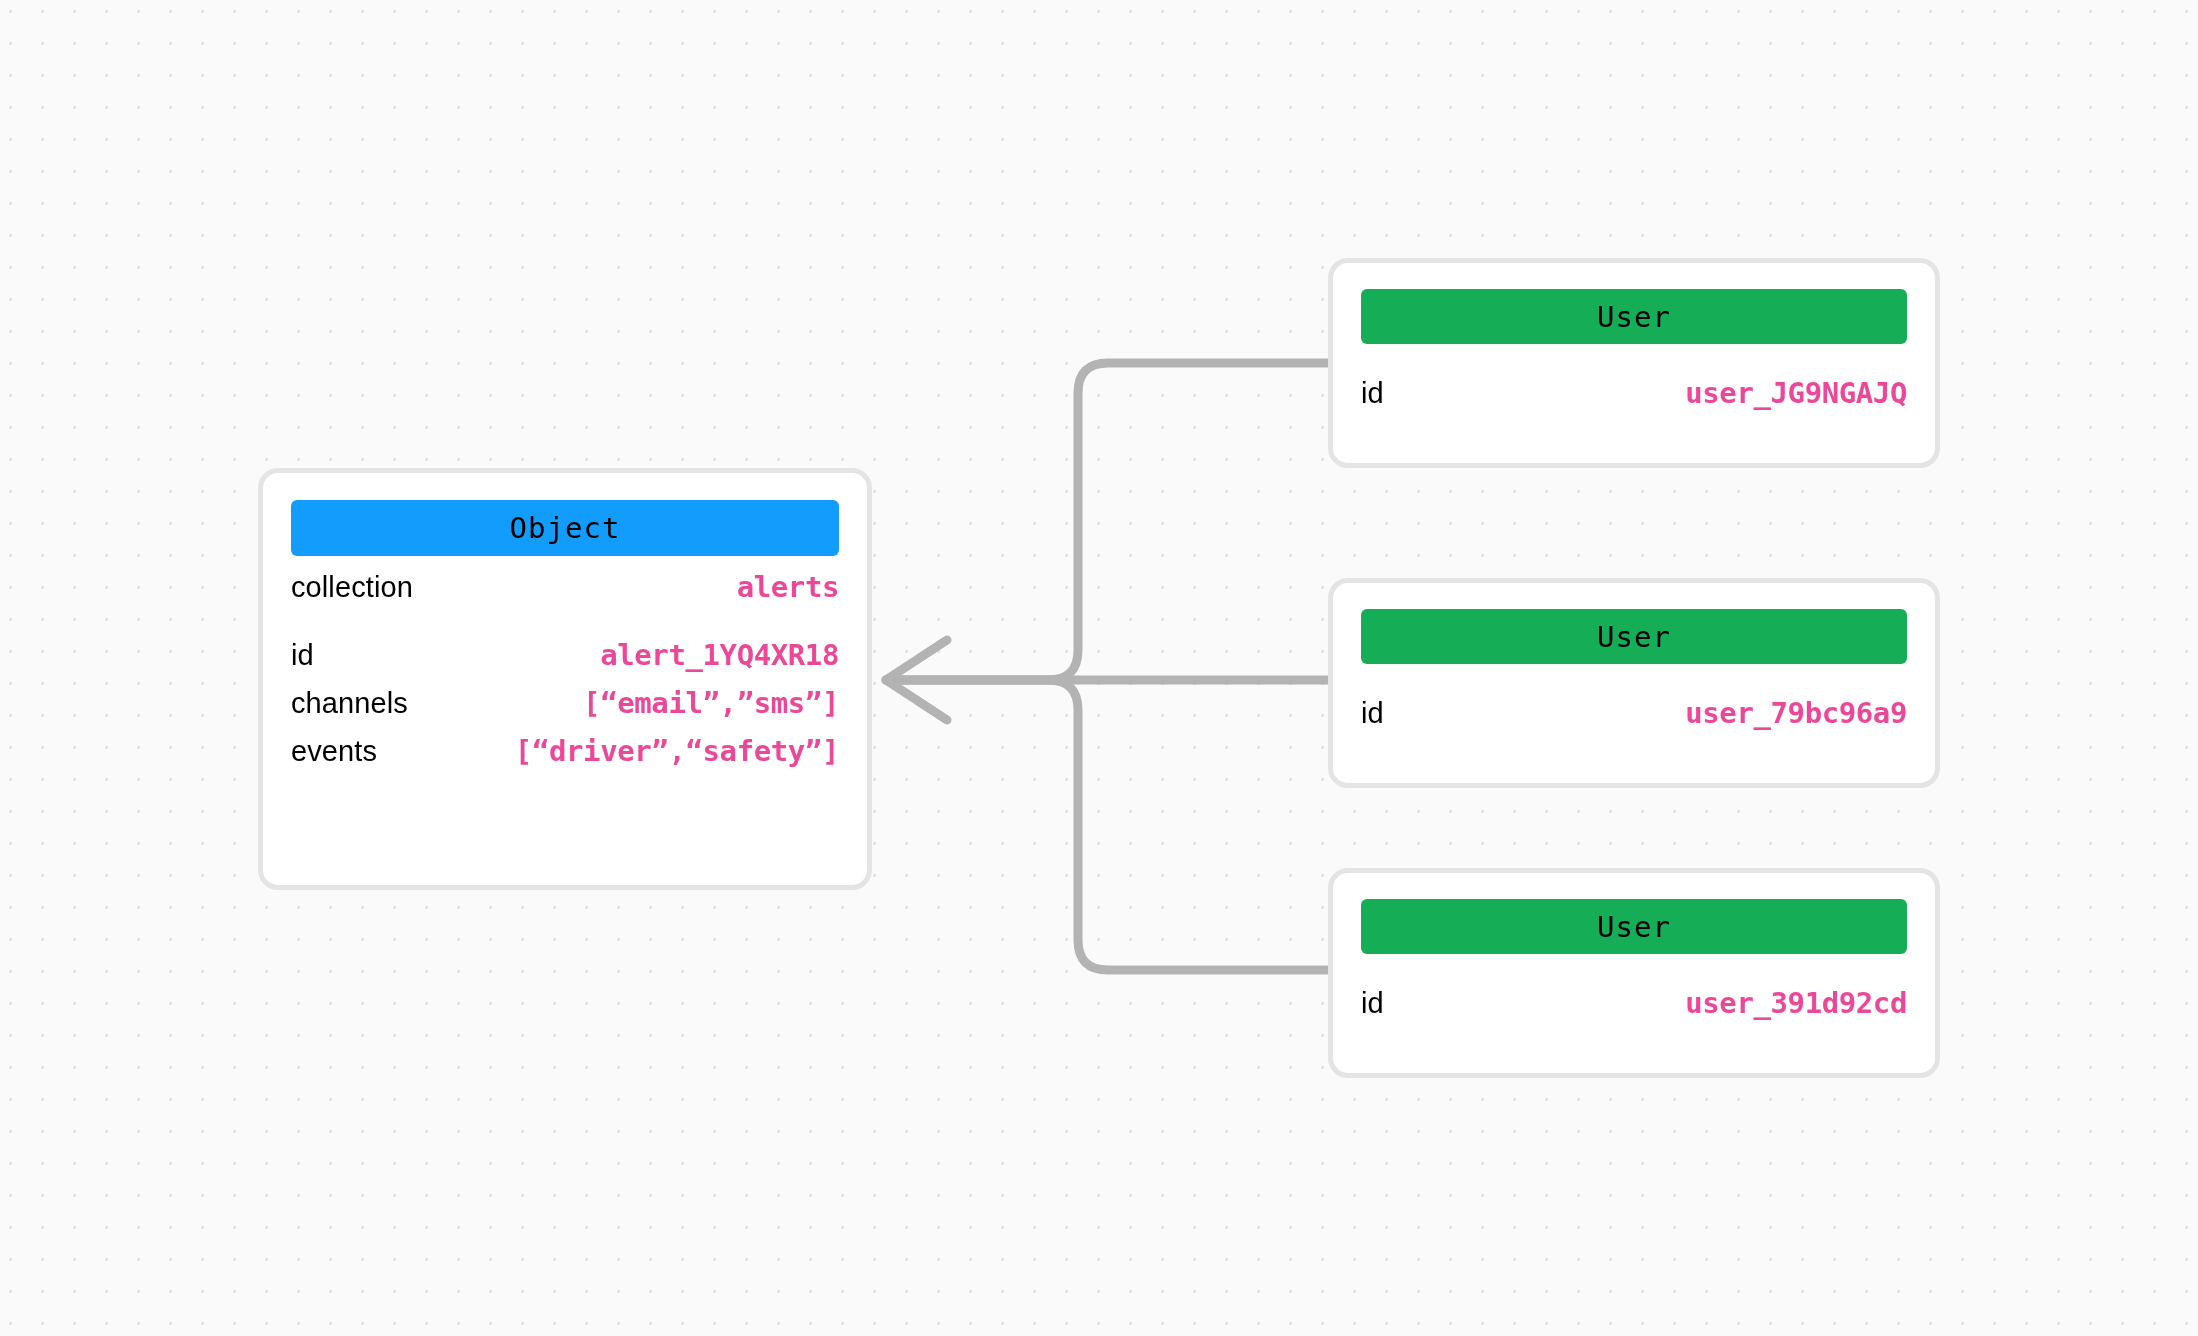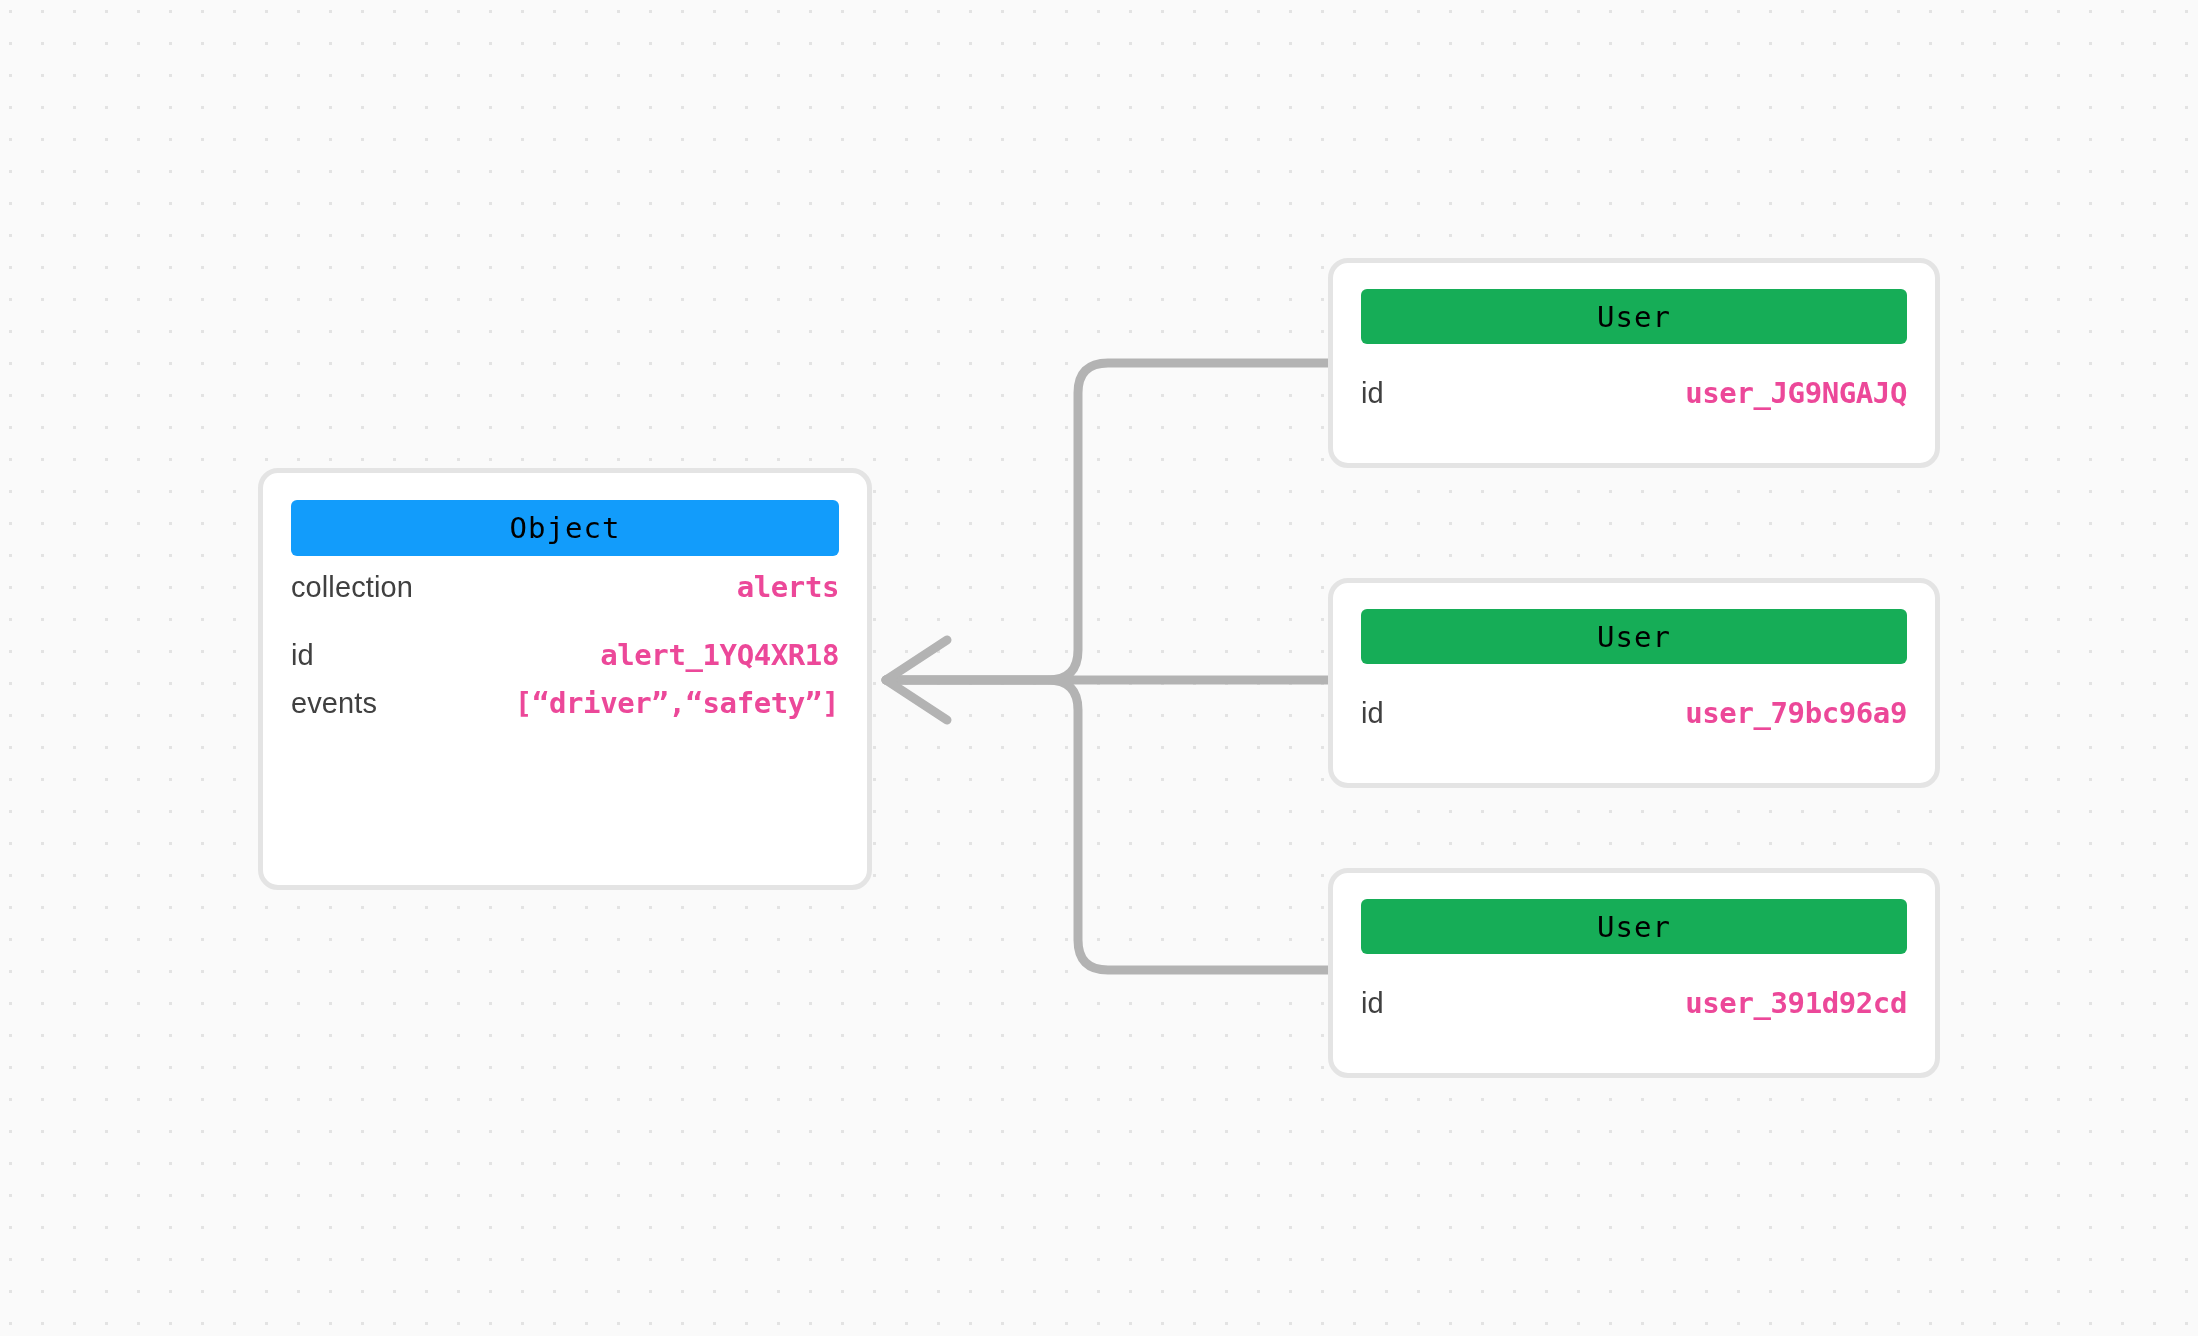--- a/index.html
+++ b/index.html
@@ -65,21 +65,21 @@
   }
 
   .row {
     display: flex;
     align-items: baseline;
     justify-content: space-between;
     white-space: nowrap;
   }
 
   .row-label {
-    color: #404040;
+    color: #000000;
     font-family: "Liberation Sans", sans-serif;
     font-size: 29px;
     letter-spacing: 0.1px;
   }
 
   .row-value {
     color: #ec4899;
     font-family: "DejaVu Sans Mono", "Liberation Mono", monospace;
     font-size: 29px;
     font-weight: 700;
@@ -160,20 +160,24 @@
     <div class="node-body">
       <div class="row gap-after">
         <span class="row-label">collection</span>
         <span class="row-value">alerts</span>
       </div>
       <div class="row">
         <span class="row-label">id</span>
         <span class="row-value">alert_1YQ4XR18</span>
       </div>
       <div class="row">
+        <span class="row-label">channels</span>
+        <span class="row-value">[“email”,”sms”]</span>
+      </div>
+      <div class="row">
         <span class="row-label">events</span>
         <span class="row-value">[“driver”,“safety”]</span>
       </div>
     </div>
   </div>
 
   <div class="node node-user" id="node-user-1">
     <div class="node-header">User</div>
     <div class="node-body">
       <div class="row">

